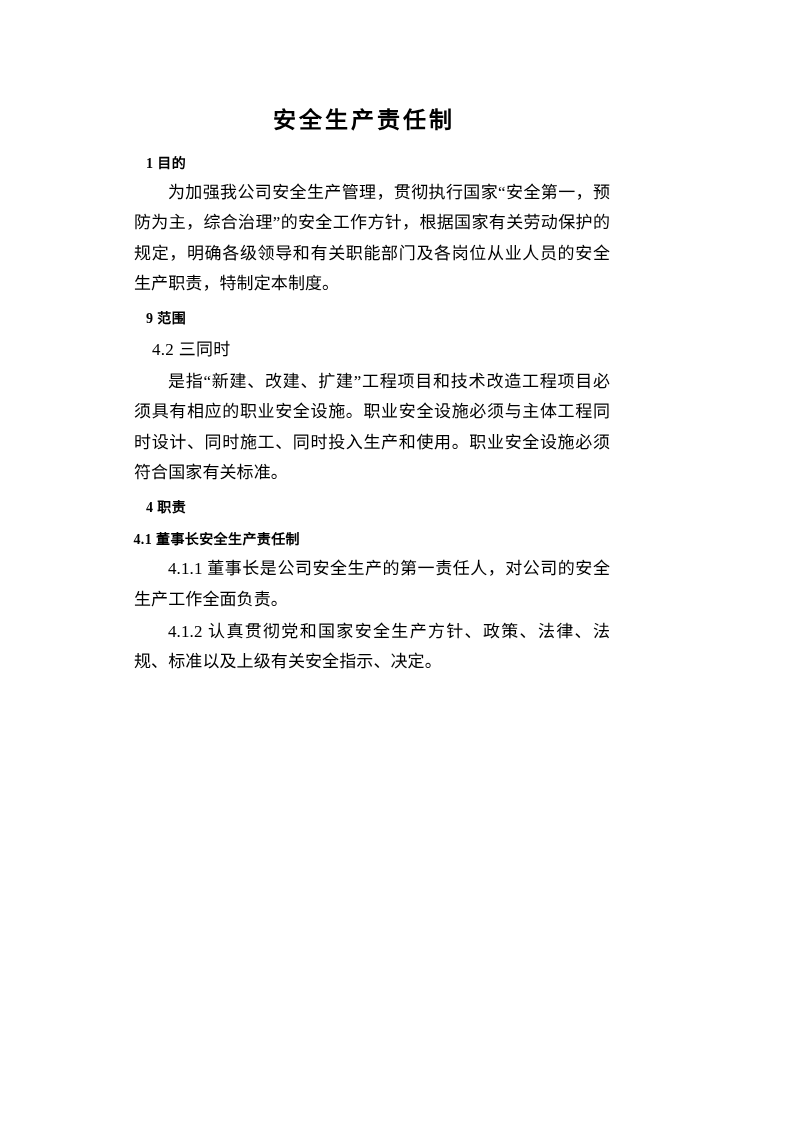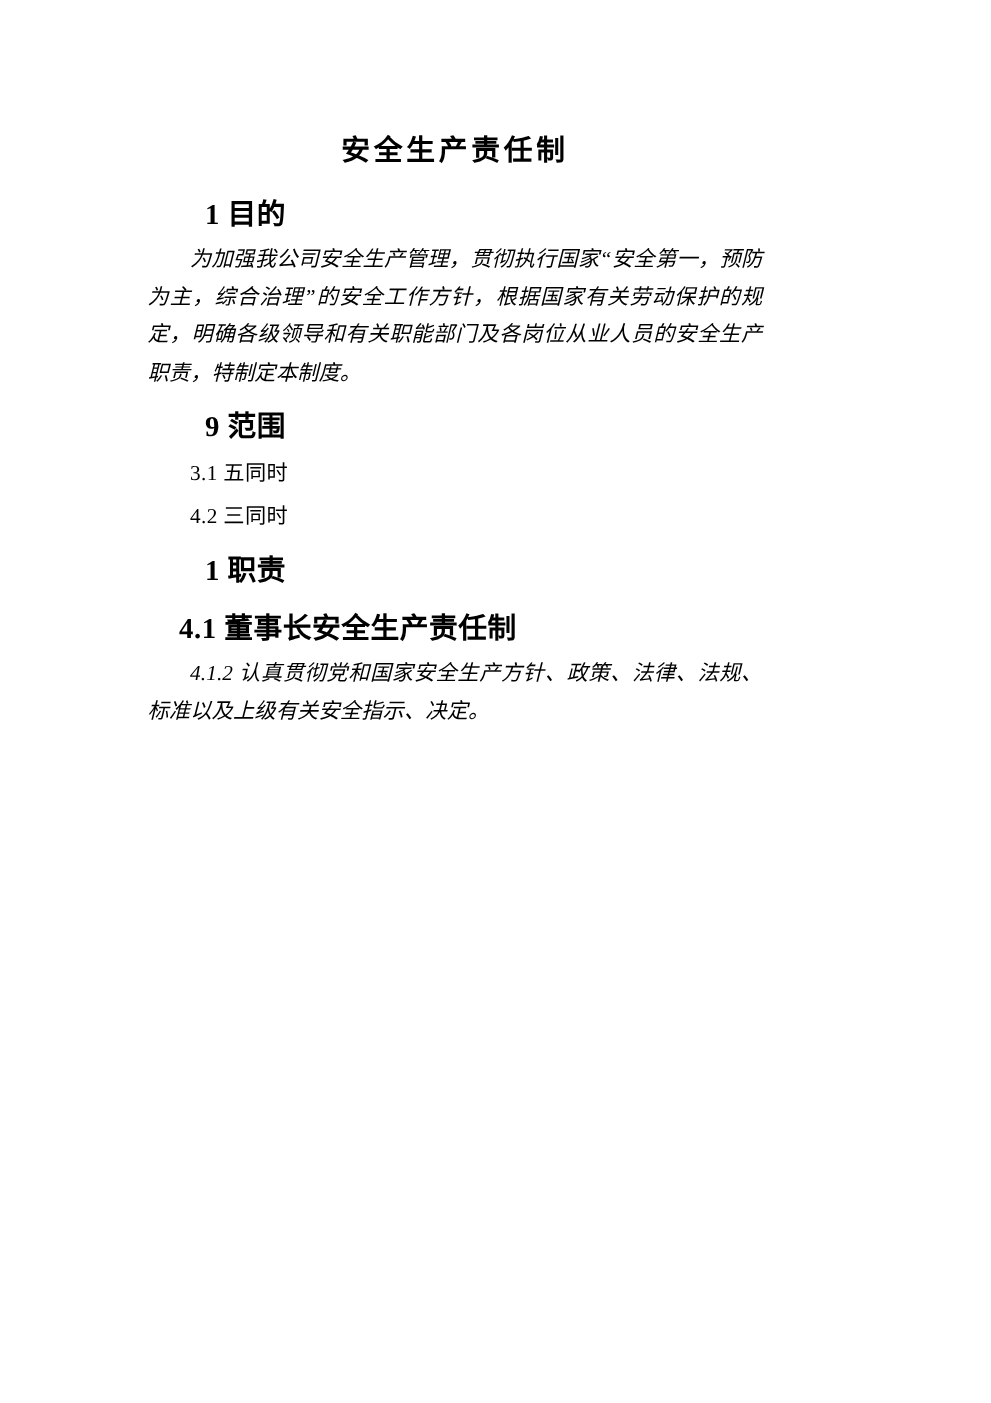--- a/index.html
+++ b/index.html
@@ -24,39 +24,38 @@
   }
   .doc-title {
     text-align: center;
     font-size: 23px;
     font-weight: bold;
     letter-spacing: 3px;
     margin: 8px 0 14px 0;
     line-height: 1.5;
   }
   .heading {
-    font-size: 23px;
+    font-size: 14px;
     font-weight: bold;
     line-height: 1.62;
     margin: 9px 0 3px 0;
     text-indent: 2em;
     letter-spacing: 0.4px;
   }
   .heading.lvl2 {
     text-indent: 1.1em;
   }
   .para {
     font-size: 17px;
     line-height: 1.78;
-    margin: 2px 0 2px 0;
+    margin: 2px 0 2px 16px;
     text-indent: 2em;
     text-align: justify;
     text-justify: inter-ideograph;
     letter-spacing: 0.1px;
-    font-style: italic;
   }
   .subhead {
     font-size: 17px;
     line-height: 1.78;
     margin: 4px 0 2px 0;
     text-indent: 2em;
     letter-spacing: 0.3px;
   }
 </style>
 </head>
@@ -69,23 +68,24 @@
   <div>
     <div class="heading">1 目的</div>
     <p class="para">为加强我公司安全生产管理，贯彻执行国家“安全第一，预防为主，综合治理”的安全工作方针，根据国家有关劳动保护的规定，明确各级领导和有关职能部门及各岗位从业人员的安全生产职责，特制定本制度。</p>
   </div>
 
   <div>
     <div class="heading">9 范围</div>
   </div>
 
   <div>
-    <div class="subhead">3.1  五同时</div>
     <div class="subhead">4.2  三同时</div>
+    <p class="para">是指“新建、改建、扩建”工程项目和技术改造工程项目必须具有相应的职业安全设施。职业安全设施必须与主体工程同时设计、同时施工、同时投入生产和使用。职业安全设施必须符合国家有关标准。</p>
   </div>
 
   <div>
-    <div class="heading">1 职责</div>
+    <div class="heading">4 职责</div>
     <div class="heading lvl2">4.1 董事长安全生产责任制</div>
+    <p class="para">4.1.1 董事长是公司安全生产的第一责任人，对公司的安全生产工作全面负责。</p>
     <p class="para">4.1.2 认真贯彻党和国家安全生产方针、政策、法律、法规、标准以及上级有关安全指示、决定。</p>
   </div>
 
 </div>
 
 </body></html>

